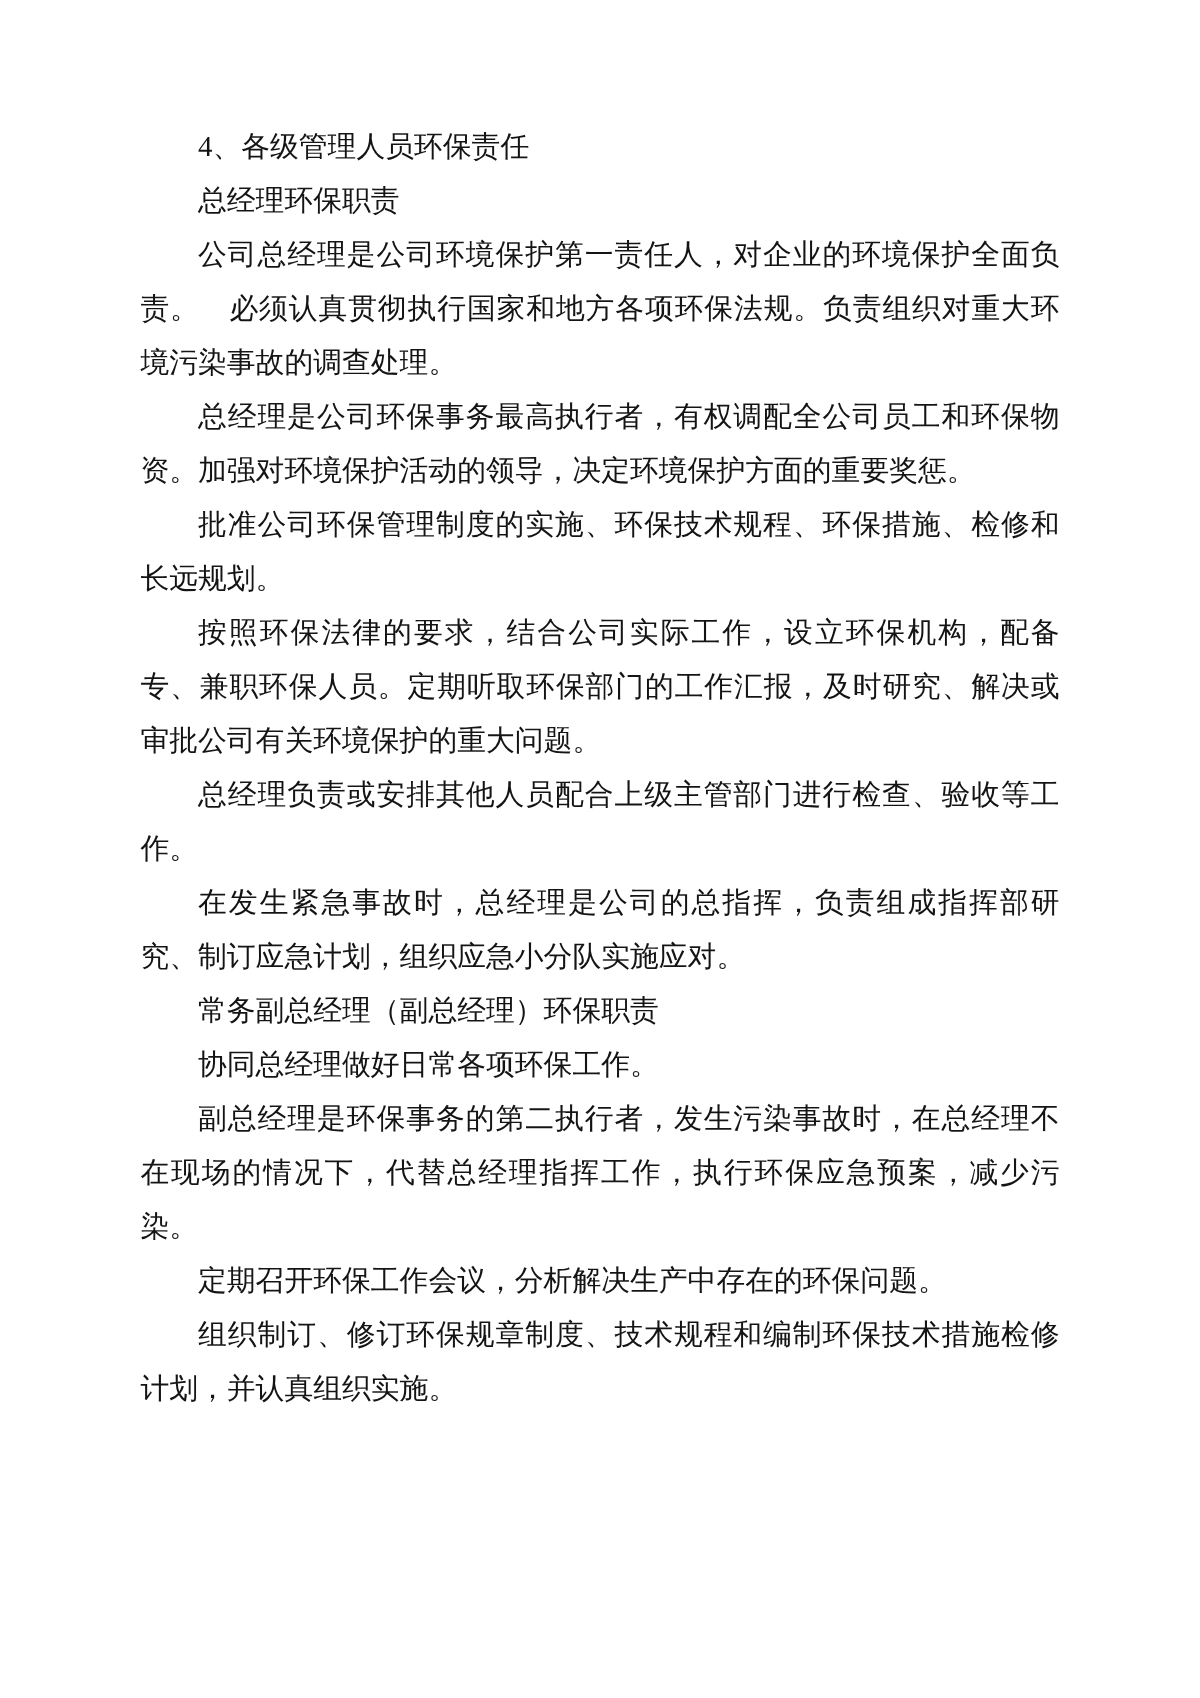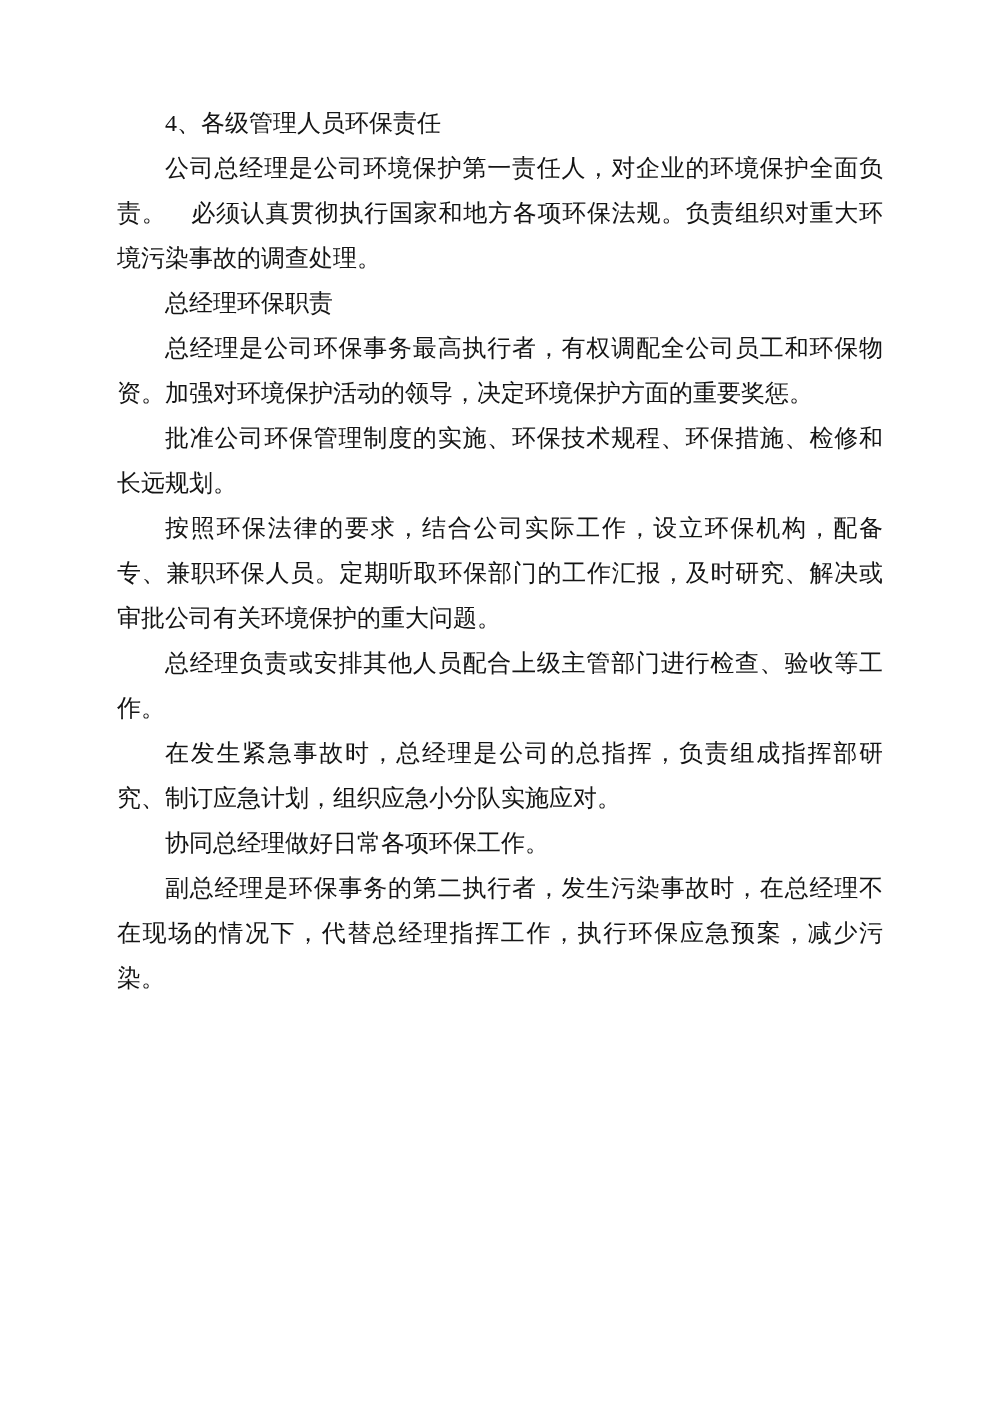--- a/index.html
+++ b/index.html
@@ -45,28 +45,31 @@
   }
 </style>
 </head>
 <body>
 
 <div class="page">
 
   <div class="doc-body">
 
   <p class="para">4、各级管理人员环保责任</p>
+      <p class="para">总经理环保职责</p>
       <p class="para">公司总经理是公司环境保护第一责任人，对企业的环境保护全面负责。　必须认真贯彻执行国家和地方各项环保法规。负责组织对重大环境污染事故的调查处理。</p>
-      <p class="para">总经理环保职责</p>
       <p class="para">总经理是公司环保事务最高执行者，有权调配全公司员工和环保物资。加强对环境保护活动的领导，决定环境保护方面的重要奖惩。</p>
       <p class="para">批准公司环保管理制度的实施、环保技术规程、环保措施、检修和长远规划。</p>
       <p class="para">按照环保法律的要求，结合公司实际工作，设立环保机构，配备专、兼职环保人员。定期听取环保部门的工作汇报，及时研究、解决或审批公司有关环境保护的重大问题。</p>
       <p class="para">总经理负责或安排其他人员配合上级主管部门进行检查、验收等工作。</p>
       <p class="para">在发生紧急事故时，总经理是公司的总指挥，负责组成指挥部研究、制订应急计划，组织应急小分队实施应对。</p>
+      <p class="para">常务副总经理（副总经理）环保职责</p>
       <p class="para">协同总经理做好日常各项环保工作。</p>
       <p class="para">副总经理是环保事务的第二执行者，发生污染事故时，在总经理不在现场的情况下，代替总经理指挥工作，执行环保应急预案，减少污染。</p>
+      <p class="para">定期召开环保工作会议，分析解决生产中存在的环保问题。</p>
+      <p class="para">组织制订、修订环保规章制度、技术规程和编制环保技术措施检修计划，并认真组织实施。</p>
     </div>
 
   <div class="page-footer">
     <span>第 8 页</span>
   </div>
 
 </div>
 
 </body></html>

